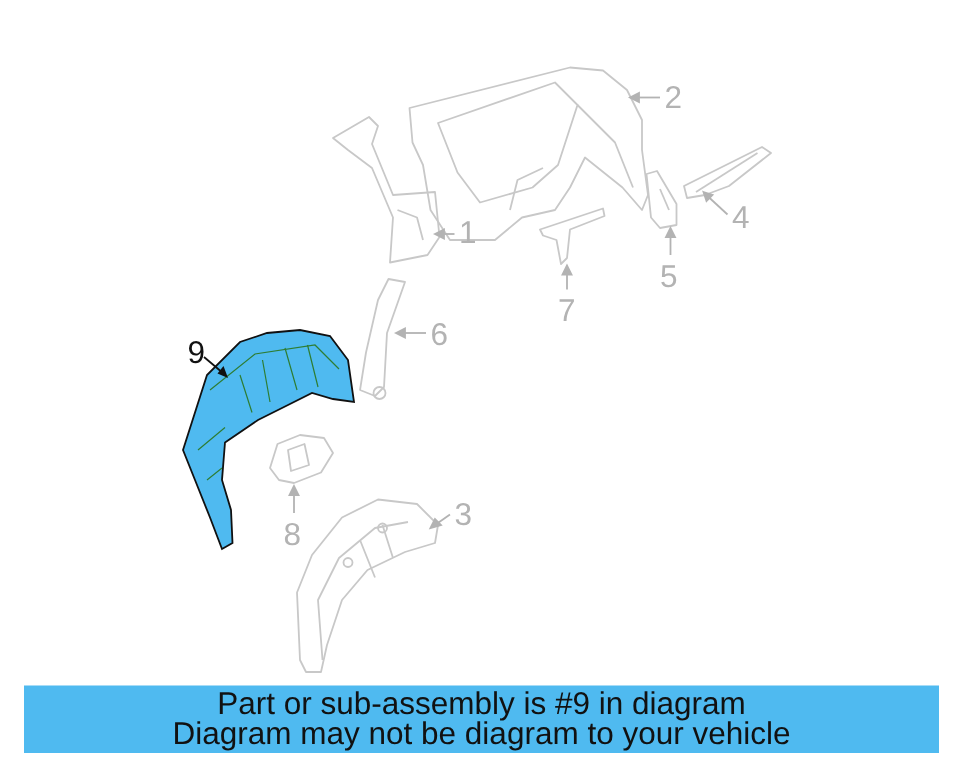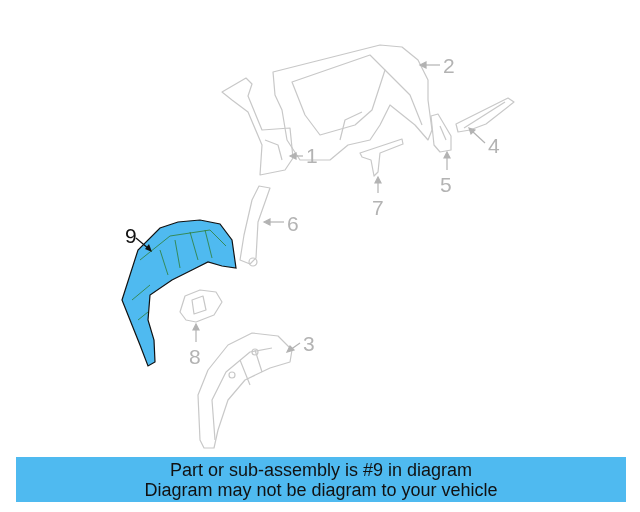--- a/index.html
+++ b/index.html
@@ -1,20 +1,20 @@
 <!DOCTYPE html>
 <html><head>
 <meta charset="utf-8">
 <style>
   html, body { margin: 0; padding: 0; background: #ffffff; }
   body { width: 640px; height: 512px; position: relative; overflow: hidden; font-family: "Liberation Sans", sans-serif; }
   #diagram { position: absolute; left: 0; top: 0; width: 640px; height: 512px; }
   .callout { position: absolute; font-family: "Liberation Sans", sans-serif; font-size: 21px; color: #b3b3b3; line-height: 1; }
   .callout.highlight { color: #111111; }
-  #banner { position: absolute; left: 16px; top: 457px; width: 610px; height: 45px; background: #4fbaf0; text-align: center; color: #111; font-size: 18px; line-height: 20px; padding-top: 3px; box-sizing: border-box; }
+  #banner { position: absolute; left: 16px; top: 457px; width: 610px; height: 45px; background: #4fbaf0; text-align: center; color: #111; font-size: 21px; line-height: 20px; padding-top: 3px; box-sizing: border-box; }
   #banner div { white-space: nowrap; }
 </style>
 </head>
 <body>
 
 <svg id="diagram" viewBox="0 0 640 512" xmlns="http://www.w3.org/2000/svg">
   <g fill="none" stroke="#c8c8c8" stroke-width="1.2" stroke-linejoin="round">
 
     <g>
       <path d="M273 72 L380 45 L402 47 L418 60 L428 80 L428 100 L432 130 L428 140 L415 125 L390 105 L380 125 L370 140 L348 145 L330 160 L300 160 L287 140 L282 110 L275 95 Z"></path>

